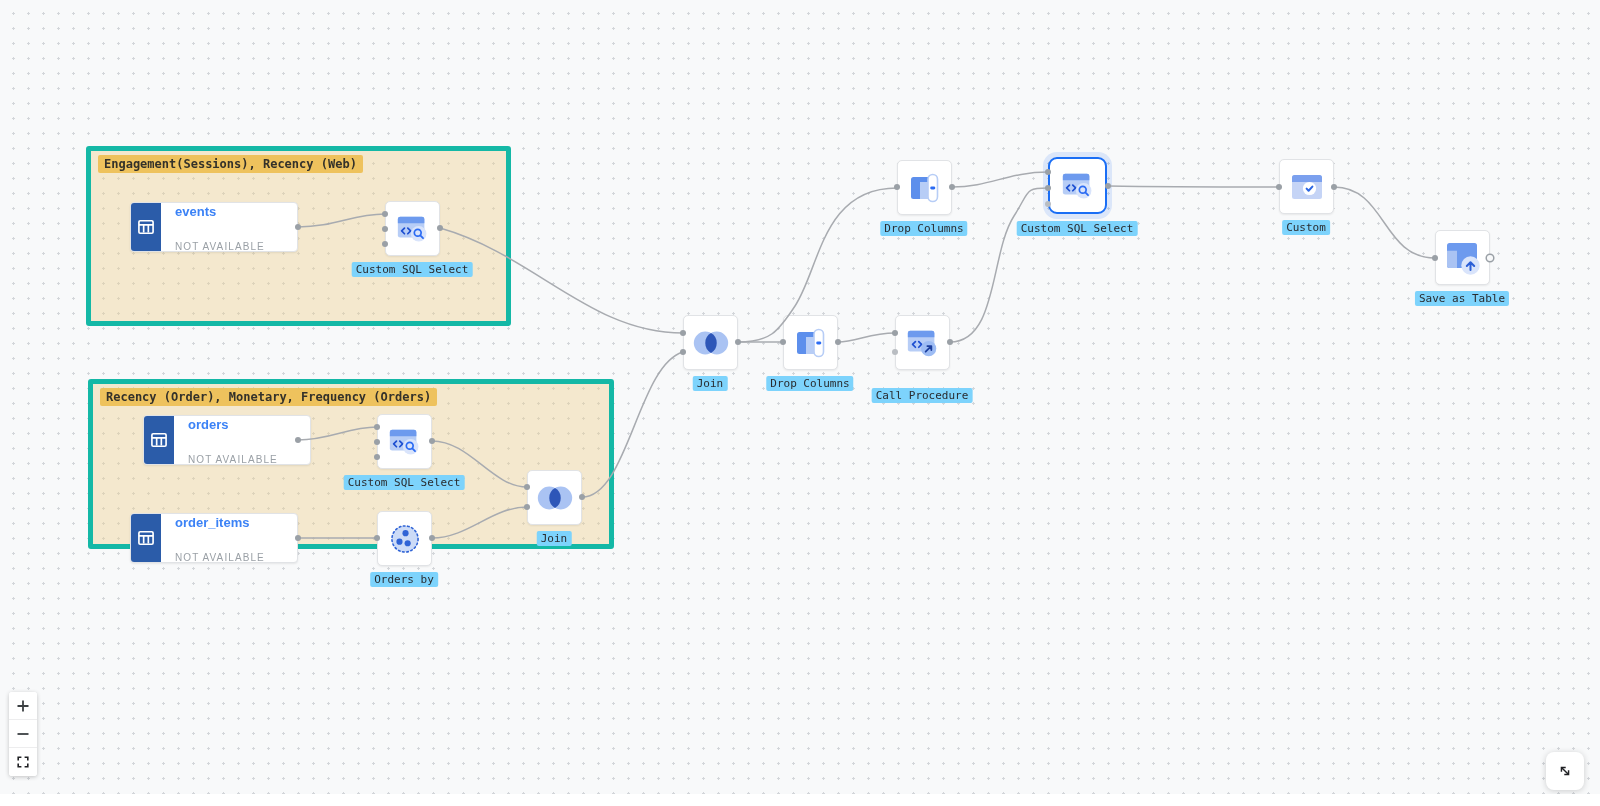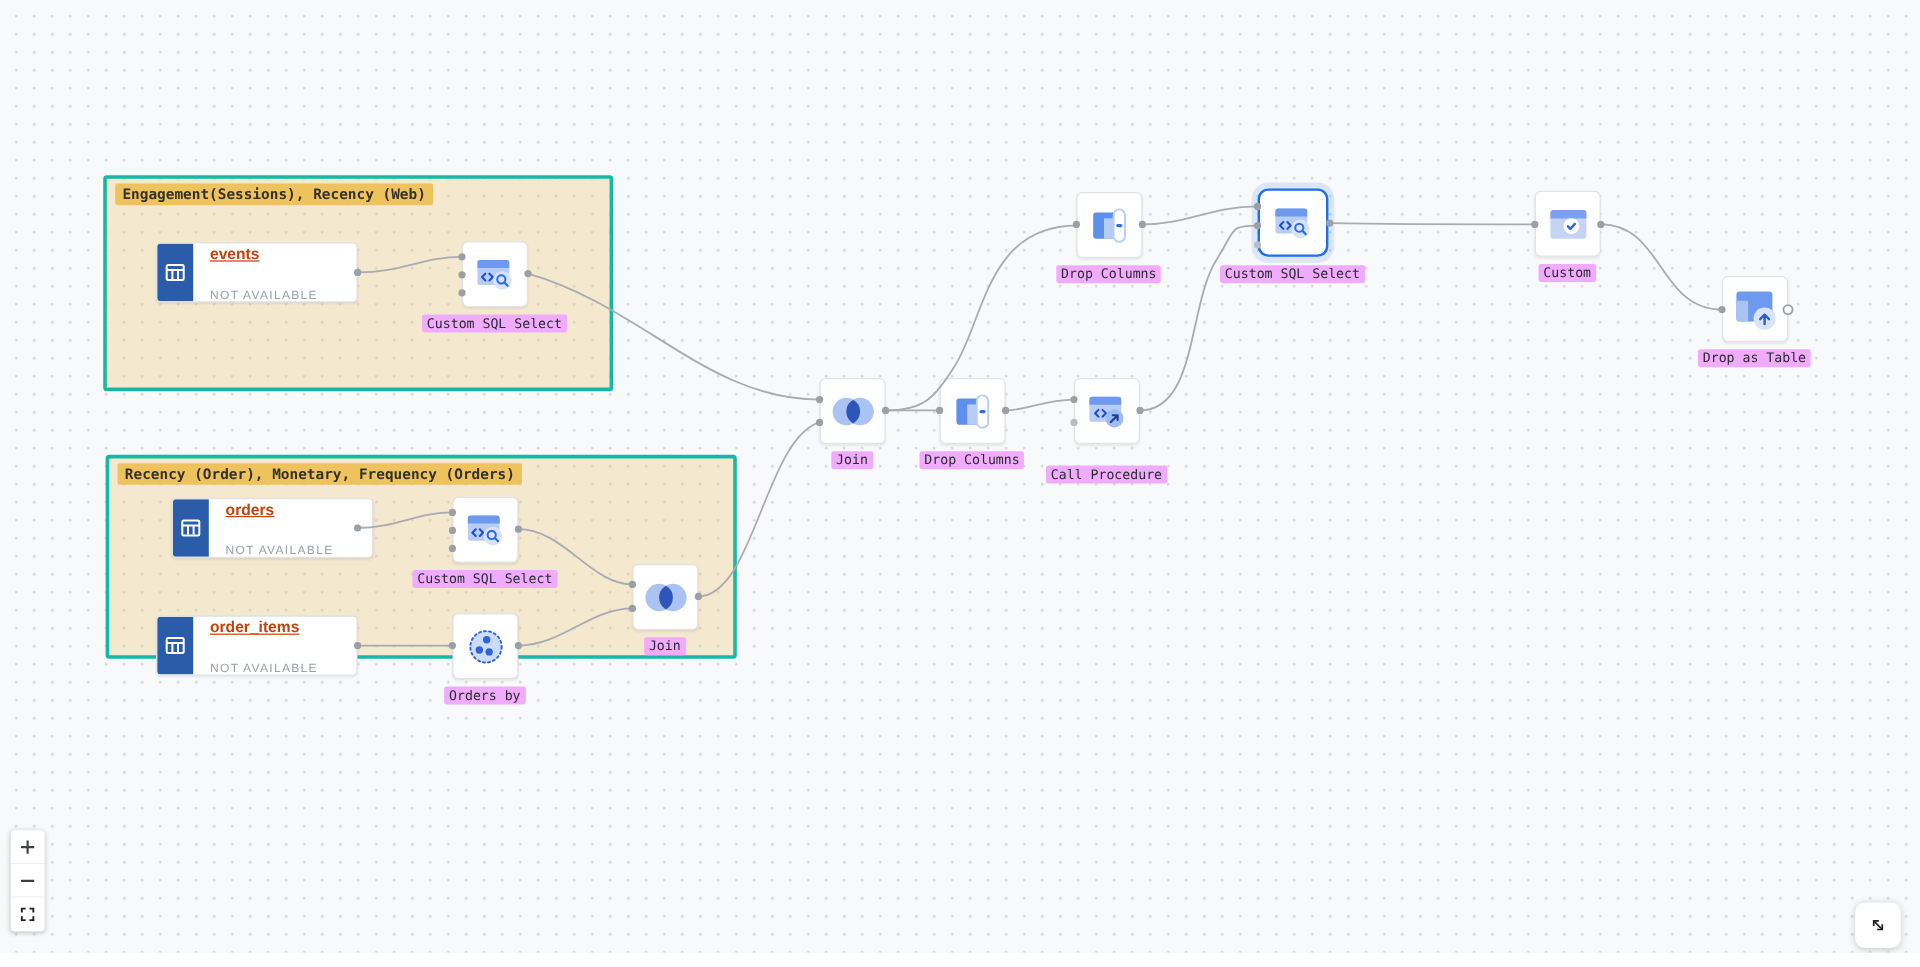--- a/index.html
+++ b/index.html
@@ -13,21 +13,21 @@
     position:absolute; left:0; top:0; width:1600px; height:794px;
     background-image: radial-gradient(circle, #d3d6da 1.1px, transparent 1.4px);
     background-size: 15px 15px;
     background-position: 6px 6px;
   }
   .bottom-strip { position:absolute; left:0; bottom:0; width:1600px; height:12px; background:#ffffff; }
 
   .group {
     position:absolute;
     background: rgba(238,208,140,0.40);
-    border: 3px solid #14b8a6;
+    border: 5px solid #14b8a6;
     border-radius: 3px;
     padding-left: 16px;
   }
   .group-chip {
     position:absolute; top:4px; left:7px;
     background:#eec25d; color:#33312a;
     font: bold 12px "DejaVu Sans Mono", monospace;
     padding: 2px 6px; border-radius:2px; white-space:nowrap;
   }
 
@@ -37,37 +37,37 @@
     box-shadow: 0 1px 2px rgba(0,0,0,0.07);
     display:flex; align-items:center; justify-content:center;
   }
   .node.selected {
     width:59px; height:57px;
     border:2px solid #1a6ef5; border-radius:9px;
     box-shadow: 0 0 0 5px rgba(26,110,245,0.13);
   }
   .node-label {
     position:absolute; transform:translateX(-50%);
-    background:#f0abfc; padding:1px 4px; border-radius:2px;
+    background:#7dd3fc; padding:1px 4px; border-radius:2px;
     font: 11px "DejaVu Sans Mono", monospace;
     color:#292b2f; white-space:nowrap;
   }
 
   .table-card {
     position:absolute; width:168px; height:50px;
     background:#fff; border:1px solid #e1e3e6; border-radius:4px;
     box-shadow: 0 1px 2px rgba(0,0,0,0.08);
     display:flex; overflow:hidden;
   }
   .table-card-iconwrap {
     width:30px; background:#2b5ca9; flex:none;
     display:flex; align-items:center; justify-content:center;
   }
   .table-card-body { flex:1; padding:7px 10px 6px 14px; display:flex; flex-direction:column; justify-content:center; gap:2px; }
-  .table-card-title { font: bold 13px "Liberation Sans", sans-serif; color:#c2410c;text-decoration:underline; }
+  .table-card-title { font: bold 13px "Liberation Sans", sans-serif; color:#3b82f6; }
   .table-card-status { font: 10px "Liberation Sans", sans-serif; color:#9aa0a6; letter-spacing:1.1px;margin-top:20px; }
 
   .edges { position:absolute; left:0; top:0; width:1600px; height:806px; pointer-events:none; }
 
   .zoom-controls {
     position:absolute; left:9px; top:692px; width:28px;
     background:#fff; border-radius:3px;
     box-shadow: 0 1px 4px rgba(0,0,0,0.22);
   }
   .zc-btn { width:28px; height:28px; display:flex; align-items:center; justify-content:center; border-bottom:1px solid #ededee; background:#fff; }
@@ -248,21 +248,21 @@
 <div class="node-label" style="left:1306px; top:220px">Custom</div>
 
 <div class="node" style="left:1435px; top:230px">
   <svg width="40" height="38" viewBox="0 0 40 38">
       <rect x="4" y="4" width="30" height="25" rx="2.5" fill="#6d9aee"></rect>
       <rect x="4" y="11.5" width="10" height="17.5" fill="#aac3f3" style="clip-path:inset(0 0 0 0 round 0 0 0 2.5px)"></rect>
       <circle cx="27.5" cy="26.5" r="9.2" fill="#d9e4fb"></circle>
       <path d="M27.5 31 v-7.5 M23.8 27 l3.7-3.8 3.7 3.8" fill="none" stroke="#2b5fd7" stroke-width="2" stroke-linecap="round" stroke-linejoin="round"></path>
     </svg>
 </div>
-<div class="node-label" style="left:1462px; top:291px">Drop as Table</div>
+<div class="node-label" style="left:1462px; top:291px">Save as Table</div>
 
 <svg class="edges">
   <g fill="none" stroke="#a8abb0" stroke-width="1.5">
     <path d="M298,227 C335,227 352,214 385,214"></path>
     <path d="M440,228 C535,255 590,333 683,333"></path>
     <path d="M298,440 C330,440 348,427 377,427"></path>
     <path d="M432,441 C470,441 492,487 527,487"></path>
     <path d="M298,538 C325,538 352,538 377,538"></path>
     <path d="M432,538 C468,538 492,507 527,507"></path>
     <path d="M582,497 C628,497 638,365 683,352"></path>

